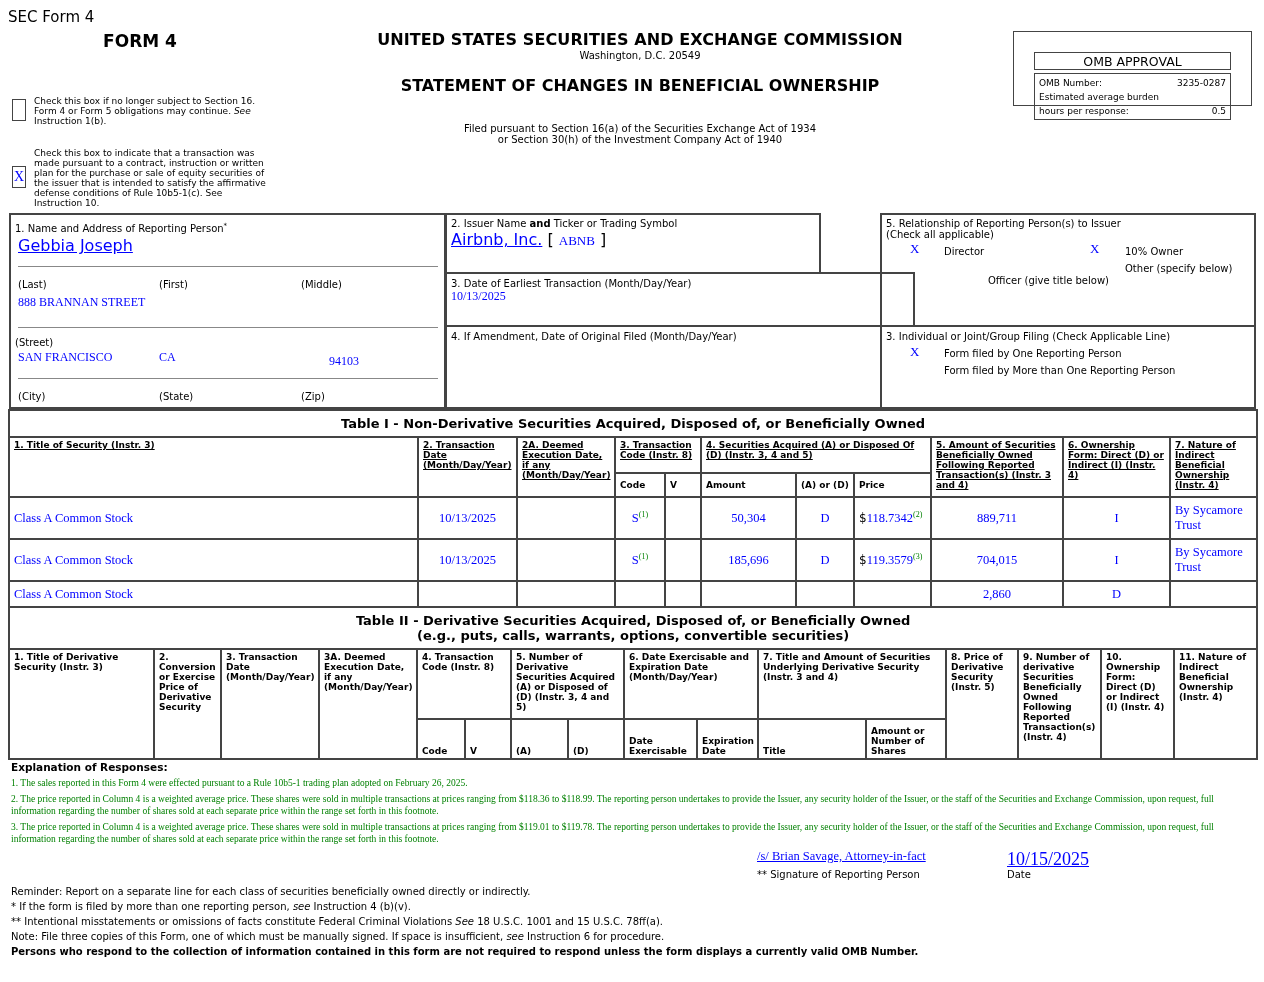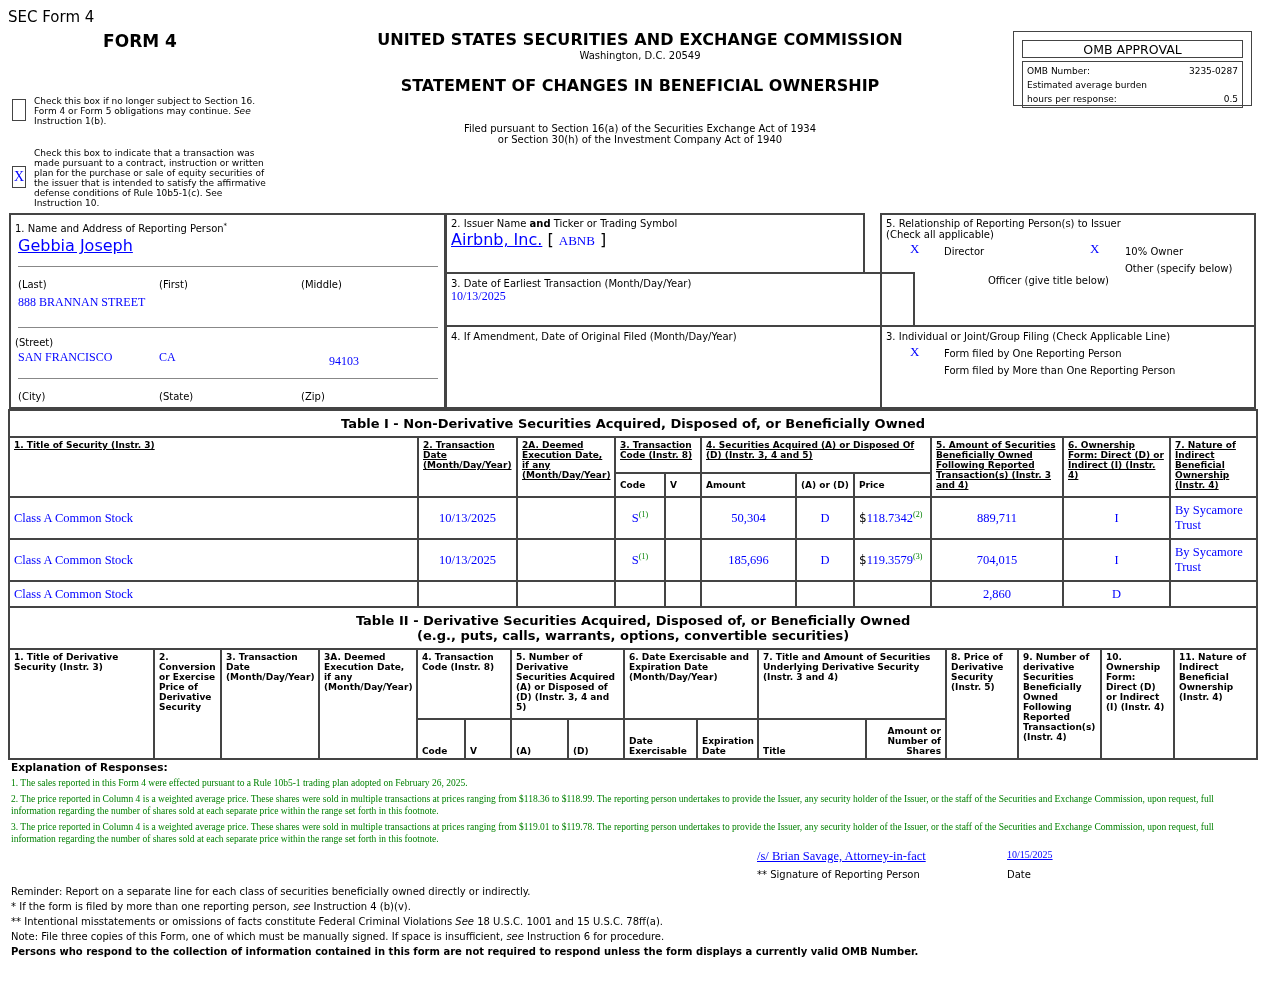--- a/index.html
+++ b/index.html
@@ -12,21 +12,21 @@
 
   #sec-form-label { left: 8px; top: 8px; font-size: 15px; }
   #form4-title { left: 100px; top: 31px; font-size: 17px; font-weight: bold; width: 80px; text-align: center; }
 
   #center-head { left: 330px; top: 30px; width: 620px; text-align: center; }
   #center-head .t1 { font-size: 16px; font-weight: bold; letter-spacing: 0.1px; }
   #center-head .t2 { font-size: 10px; margin-top: 1px; }
   #center-head .t3 { font-size: 16px; font-weight: bold; margin-top: 15px; }
   #center-head .t4 { font-size: 10px; margin-top: 28px; line-height: 11px; }
 
-  #omb-box { left: 1013px; top: 31px; width: 239px; height: 75px; border: 1px solid #444; padding: 8px; }
+  #omb-box { left: 1013px; top: 31px; width: 239px; height: 75px; border: 1px solid #444; padding: 20px; }
   #omb-box .omb-title { border: 1px solid #444; height: 18px; font-size: 12.5px; text-align: center; line-height: 17px; }
   #omb-box .omb-body { border: 1px solid #444; margin-top: 3px; height: 47px; padding: 2px 4px; font-size: 9px; }
   #omb-box .omb-row { display: flex; justify-content: space-between; height: 14px; line-height: 14px; }
 
   .chk { width: 14px; height: 22px; border: 1px solid #444; background: #fff; text-align: center; font-family: "Liberation Serif", serif; color: #0000ff; font-size: 14px; line-height: 20px; }
   .chk-text { font-size: 9px; line-height: 10px; width: 235px; }
 
   
   .cell { position: absolute; border: 1px solid #444; }
   .lbl { font-size: 10px; }
@@ -109,21 +109,21 @@
   <div class="abs lbl" style="left:4px; top:122px;">(Street)</div>
   <div class="abs val" style="left:7px; top:135px;">SAN FRANCISCO</div>
   <div class="abs val" style="left:148px; top:135px;">CA</div>
   <div class="abs val" style="left:290px; top:139px;margin-left:28px;">94103</div>
   <div class="hline" style="left:7px; top:163px; width:420px;"></div>
   <div class="abs lbl" style="left:7px; top:176px;">(City)</div>
   <div class="abs lbl" style="left:148px; top:176px;">(State)</div>
   <div class="abs lbl" style="left:290px; top:176px;">(Zip)</div>
 </div>
 
-<div class="cell" style="left:445px; top:213px; width:420px; height:61px; border-width:2px;text-align:right;">
+<div class="cell" style="left:445px; top:213px; width:376px; height:61px; border-width:2px;text-align:right;">
   <div class="abs lbl" style="left:4px; top:3px;">
     <span>2. Issuer Name</span>
     <b>and</b>
     <span>Ticker or Trading Symbol</span>
   </div>
   <div class="abs" style="left:4px; top:15px; font-size:16px;">
     <a class="link">Airbnb, Inc.</a>
     <span>[</span>
     <span class="serif blue" style="font-size:13px;">ABNB</span>
     <span>]</span>
@@ -277,35 +277,35 @@
     <th rowspan="2">11. Nature of Indirect Beneficial Ownership (Instr. 4)</th>
   </tr>
   <tr style="height:40px;">
     <th style="vertical-align:bottom;">Code</th>
     <th style="vertical-align:bottom;">V</th>
     <th style="vertical-align:bottom;">(A)</th>
     <th style="vertical-align:bottom;">(D)</th>
     <th style="vertical-align:bottom;">Date Exercisable</th>
     <th style="vertical-align:bottom;">Expiration Date</th>
     <th style="vertical-align:bottom;">Title</th>
-    <th style="vertical-align:bottom;text-align:right;">Amount or Number of Shares</th>
+    <th style="vertical-align:bottom;">Amount or Number of Shares</th>
   </tr>
 </tbody>
   </table>
 
 <div id="explain" class="abs">
   <div class="eh">Explanation of Responses:</div>
   <div class="fnote">1. The sales reported in this Form 4 were effected pursuant to a Rule 10b5-1 trading plan adopted on February 26, 2025.</div>
   <div class="fnote">2. The price reported in Column 4 is a weighted average price. These shares were sold in multiple transactions at prices ranging from $118.36 to $118.99. The reporting person undertakes to provide the Issuer, any security holder of the Issuer, or the staff of the Securities and Exchange Commission, upon request, full information regarding the number of shares sold at each separate price within the range set forth in this footnote.</div>
   <div class="fnote">3. The price reported in Column 4 is a weighted average price. These shares were sold in multiple transactions at prices ranging from $119.01 to $119.78. The reporting person undertakes to provide the Issuer, any security holder of the Issuer, or the staff of the Securities and Exchange Commission, upon request, full information regarding the number of shares sold at each separate price within the range set forth in this footnote.</div>
 </div>
 
 <div id="sig" class="abs">
   <a class="abs link serif" style="left:0; top:0; font-size:12.5px; white-space:nowrap;">/s/ Brian Savage, Attorney-in-fact</a>
-  <a class="abs link serif" style="left:250px; top:0; font-size:10px;">10/15/2025</a>
+  <a class="abs link serif" style="left:250px; top:0; font-size:18px;">10/15/2025</a>
   <div class="abs" style="left:0; top:20px; font-size:10px; white-space:nowrap;">** Signature of Reporting Person</div>
   <div class="abs" style="left:250px; top:20px; font-size:10px;">Date</div>
 </div>
 
 <div id="footer" class="abs">
   <div>Reminder: Report on a separate line for each class of securities beneficially owned directly or indirectly.</div>
   <div><span>* If the form is filed by more than one reporting person,</span> <i>see</i> <span>Instruction 4 (b)(v).</span></div>
   <div><span>** Intentional misstatements or omissions of facts constitute Federal Criminal Violations</span> <i>See</i> <span>18 U.S.C. 1001 and 15 U.S.C. 78ff(a).</span></div>
   <div><span>Note: File three copies of this Form, one of which must be manually signed. If space is insufficient,</span> <i>see</i> <span>Instruction 6 for procedure.</span></div>
   <div style="font-weight:bold;">Persons who respond to the collection of information contained in this form are not required to respond unless the form displays a currently valid OMB Number.</div>

